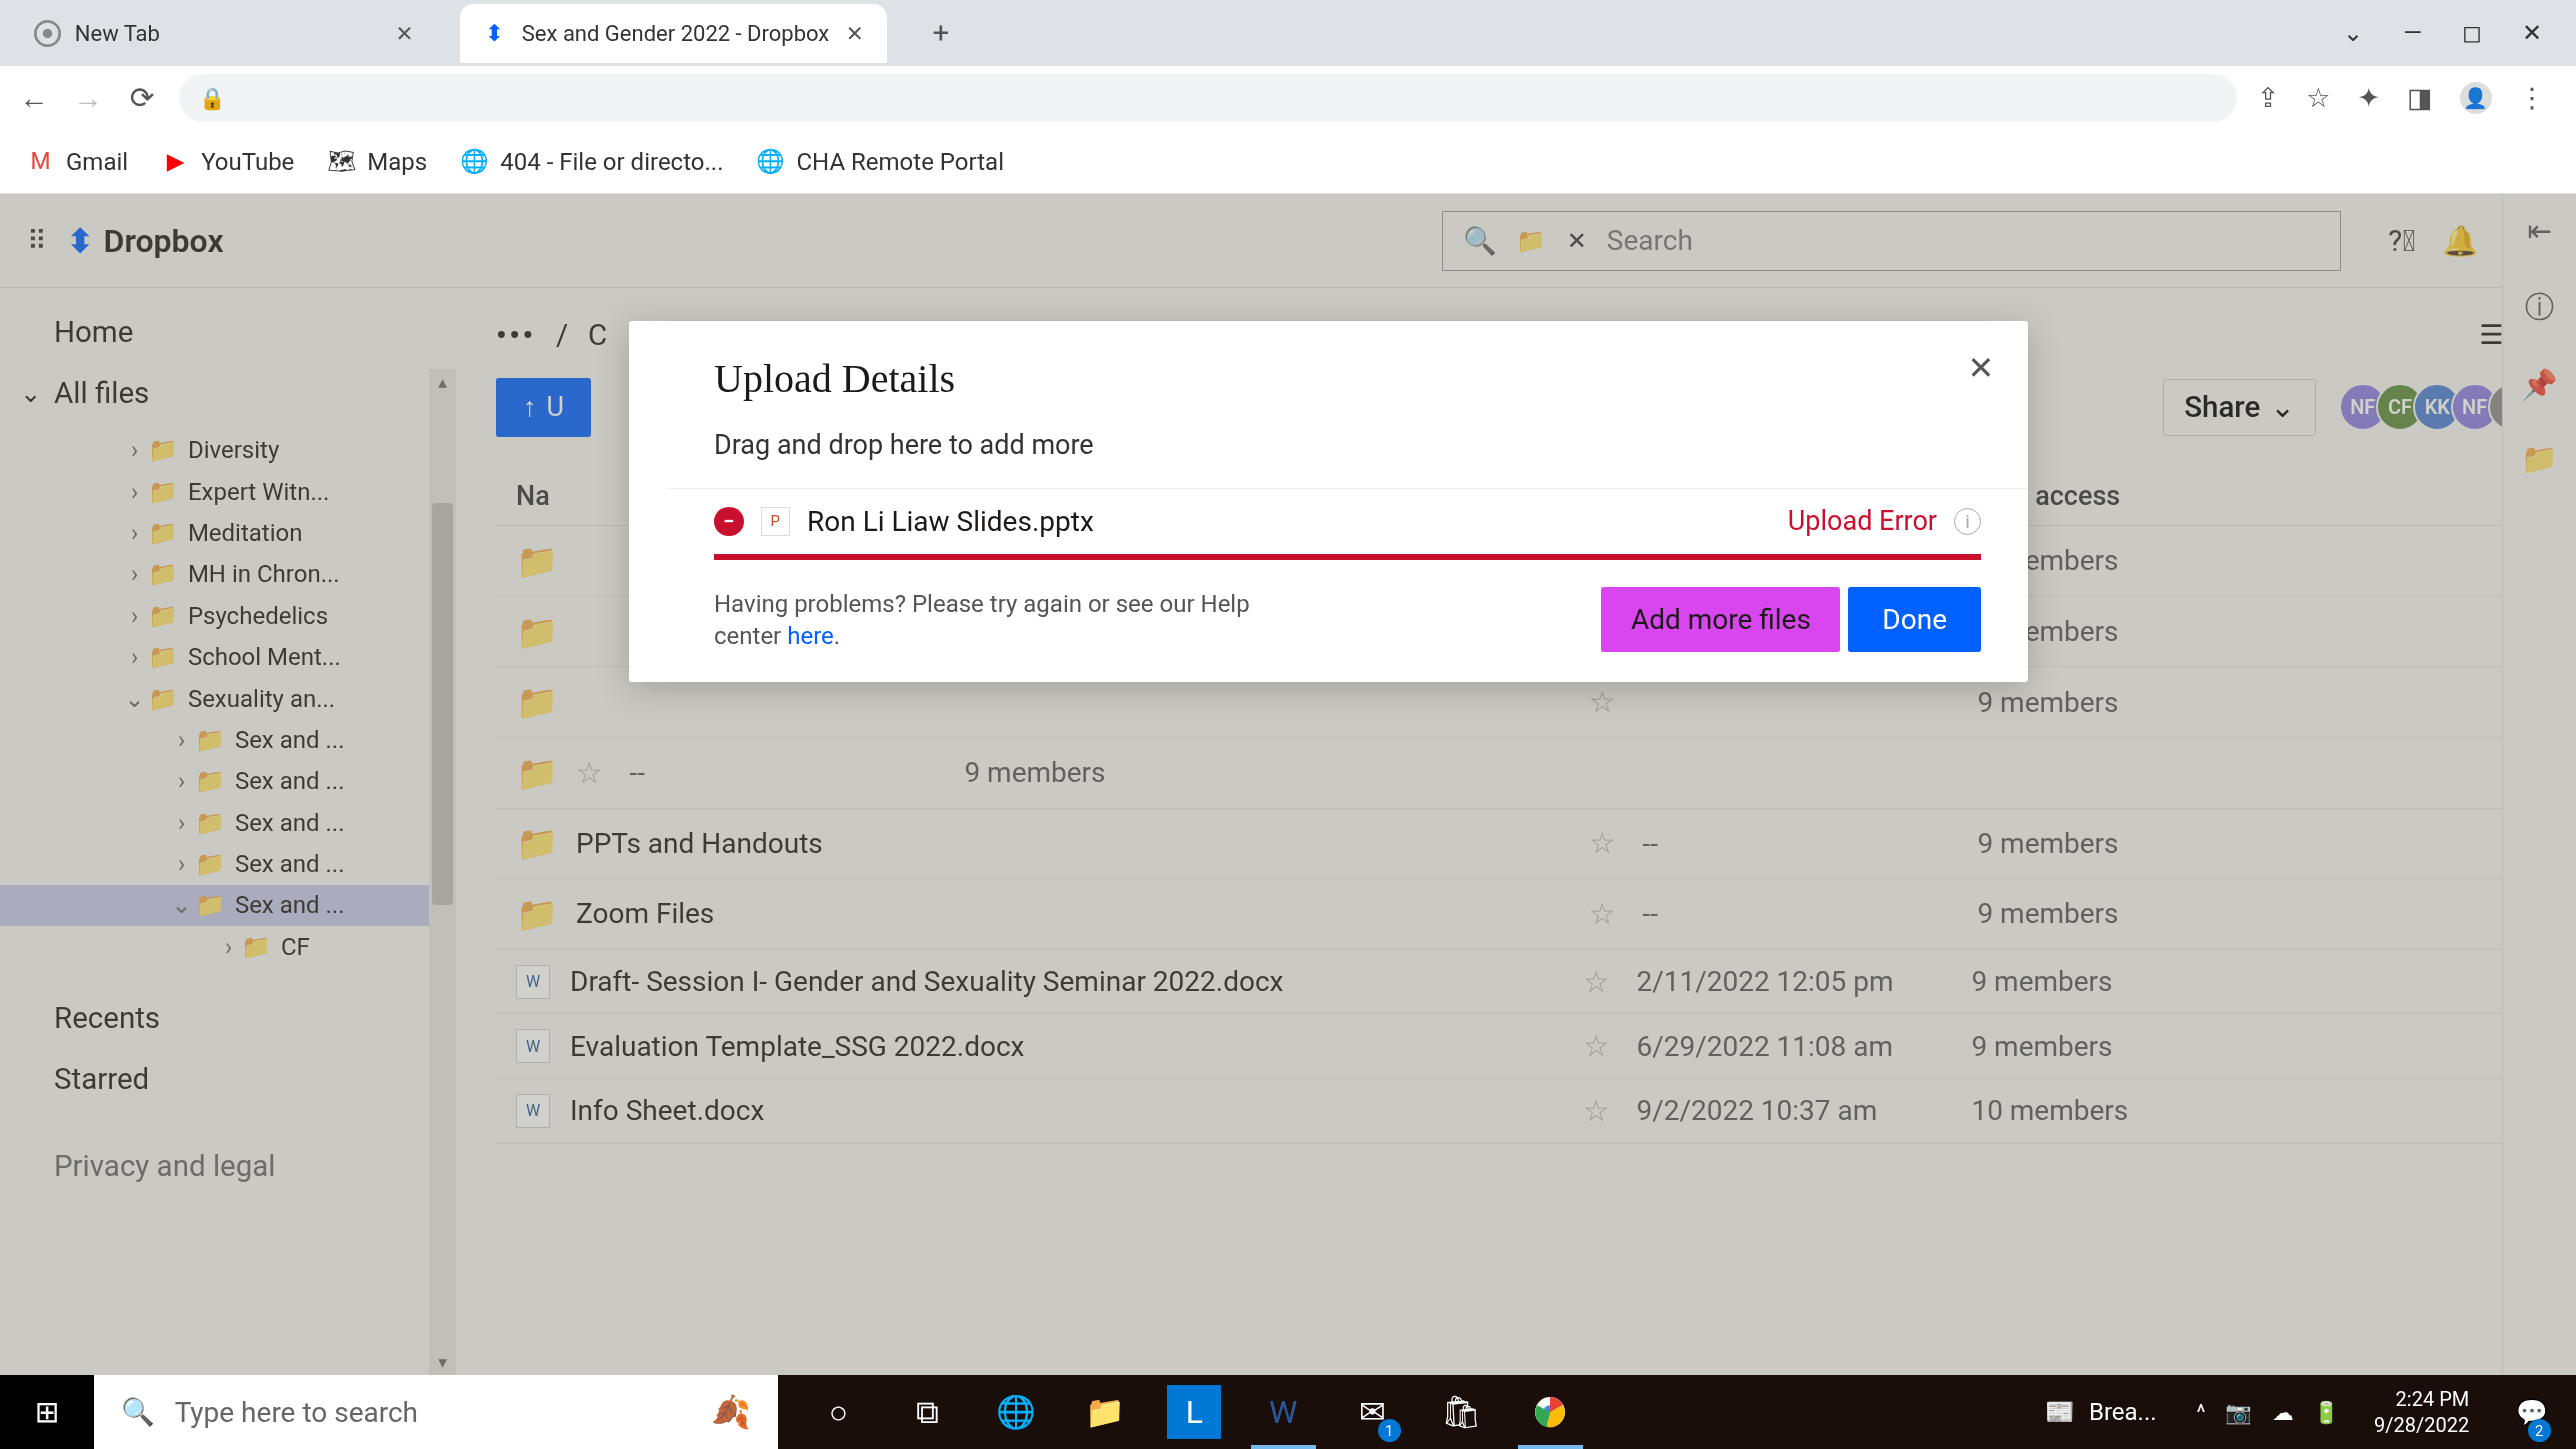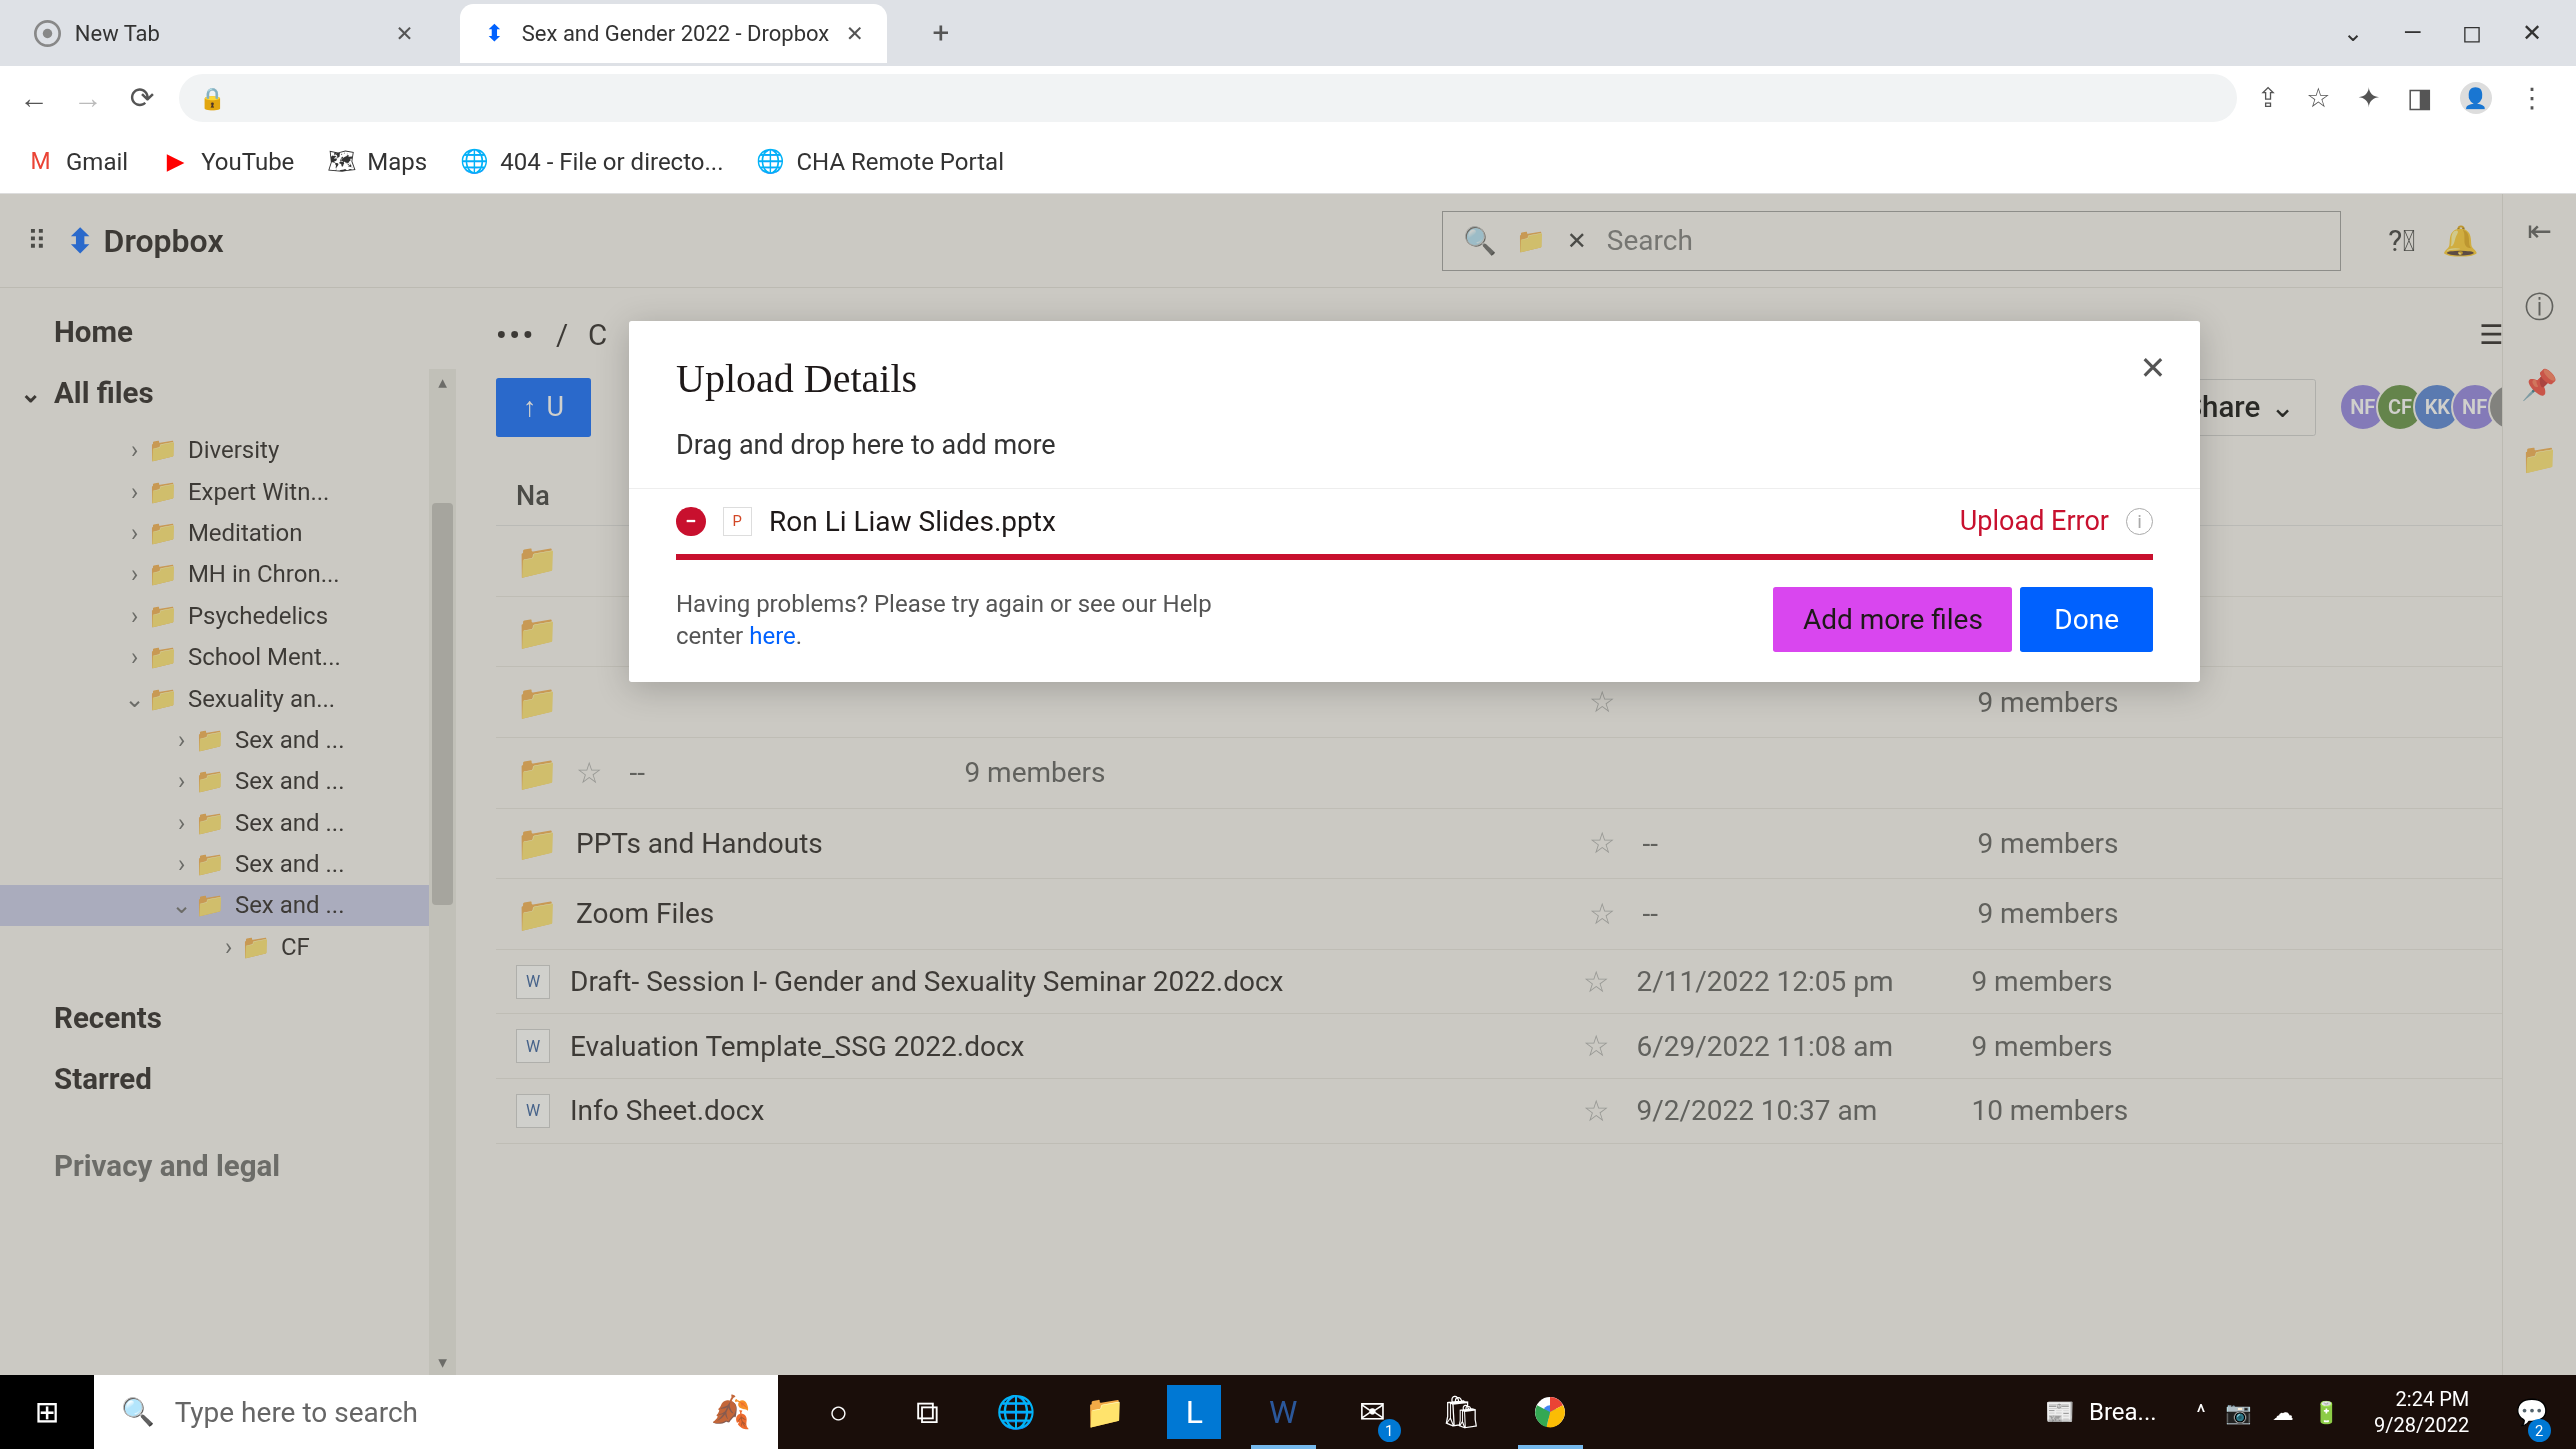--- a/index.html
+++ b/index.html
@@ -39,21 +39,21 @@
 .db-logo { display: flex; align-items: center; gap: 10px; font-size: 32px; font-weight: 600; color: #1e1919; }
 .db-logo-icon { color: #0061fe; font-size: 32px; }
 .db-search { margin-left: auto; display: flex; align-items: center; width: 899px; height: 60px; border: 1.3px solid #999; background: #f7f5f2; padding: 0 20px; gap: 20px; }
 .db-search input { border: none; background: transparent; font-size: 28px; flex: 1; outline: none; color: #0369a1; }
 .db-header-right { display: flex; align-items: center; gap: 27px; margin-left: 27px; }
 .db-header-right .hic { font-size: 29.5px; color: #333; }
 .avatar-circle { width: 43px; height: 43px; border-radius: 50%; background: #333; color: #fff; display: flex; align-items: center; justify-content: center; font-size: 20px; font-weight: 600; }
 
 .db-body { display: flex; height: calc(100% - 94px); }
 .db-sidebar { width: 456px; background: #f7f5f2; padding: 13.4px 0; overflow: hidden; position: relative; }
-.sidebar-item { padding: 13.4px 54px; font-size: 29.5px; color: #1e1919; display: flex; align-items: center; gap: 13.4px; font-weight: bold; }
+.sidebar-item { padding: 13.4px 54px; font-size: 29.5px; color: #1e1919; display: flex; align-items: center; gap: 13.4px; }
 .sidebar-item.allfiles::before { content: "⌄"; position: absolute; left: 20px; font-size: 25.5px; }
 .tree { font-size: 24px; color: #1e1919; margin-top: 6.7px; }
 .tree-item { display: flex; align-items: center; padding: 6.7px 0 6.7px 148px; gap: 10px; position: relative; }
 .tree-item .chev { position: absolute; left: 121px; width: 27px; text-align: center; color: #666; }
 .tree-item .ficon { color: #92b0fe; }
 .tree-item.sub1 { padding-left: 195px; }
 .tree-item.sub1 .chev { left: 168px; }
 .tree-item.sub2 { padding-left: 241px; }
 .tree-item.sub2 .chev { left: 215px; }
 .tree-item.selected { background: #c5c8e8; }
@@ -87,21 +87,21 @@
 .file-row .ficon-d { width: 34px; height: 34px; margin-right: 20px; background: #fff; border: 0.7px solid #ccc; display: flex; align-items: center; justify-content: center; font-size: 16px; color: #2b579a; }
 .file-row .fname { flex: 0 0 1013px; white-space: nowrap; overflow: hidden; text-overflow: ellipsis; }
 .file-row .star { width: 40px; font-size: 29.5px; color: #aaa; margin-right: 13.4px; }
 .file-row .mod { flex: 0 0 335px; color: #555; }
 .file-row .acc { color: #555; }
 
 .right-rail { position: absolute; right: 0; top: 0; bottom: 0; width: 74px; background: #f7f5f2; border-left: 0.7px solid #e0ddd8; display: flex; flex-direction: column; align-items: center; padding-top: 20px; gap: 40px; }
 .right-rail .ric { font-size: 29.5px; color: #555; }
 
 
-.modal { position: absolute; z-index: 10; left: 629px; top: 127px; width: 1571px; background: #fff; border-radius: 2.7px; box-shadow: 0 6.7px 34px rgba(0,0,0,0.2); }
+.modal { position: absolute; z-index: 10; left: 629px; top: 127px; width: 1399px; background: #fff; border-radius: 2.7px; box-shadow: 0 6.7px 34px rgba(0,0,0,0.2); padding-left: 38px; }
 .modal-header { padding: 34px 47px 13.4px; position: relative; }
 .modal-title { font-size: 40px; font-weight: 400; color: #1e1919; font-family: Georgia, serif; }
 .modal-close { position: absolute; right: 27px; top: 27px; font-size: 32px; color: #555; width: 40px; height: 40px; display: flex; align-items: center; justify-content: center; }
 .modal-sub { font-size: 27px; color: #333; padding: 13.4px 47px 27px; }
 .upload-item { display: flex; align-items: center; padding: 16px 47px; border-top: 0.7px solid #eee; gap: 17px; font-size: 28px; position: relative; }
 .upload-item .err-icon { width: 29.5px; height: 29.5px; border-radius: 50%; background: #c8102e; color: #fff; display: flex; align-items: center; justify-content: center; font-size: 20px; font-weight: bold; }
 .upload-item .file-ic { width: 29.5px; height: 29.5px; background: #fff; border: 0.7px solid #ddd; display: flex; align-items: center; justify-content: center; font-size: 14.8px; color: #d24726; }
 .upload-item .ufile { flex: 1; color: #1e1919; }
 .upload-item .uerr { color: #c8102e; font-size: 27px; }
 .upload-item .info-ic { width: 27px; height: 27px; border: 1.3px solid #aaa; border-radius: 50%; display: flex; align-items: center; justify-content: center; font-size: 19px; color: #aaa; }

